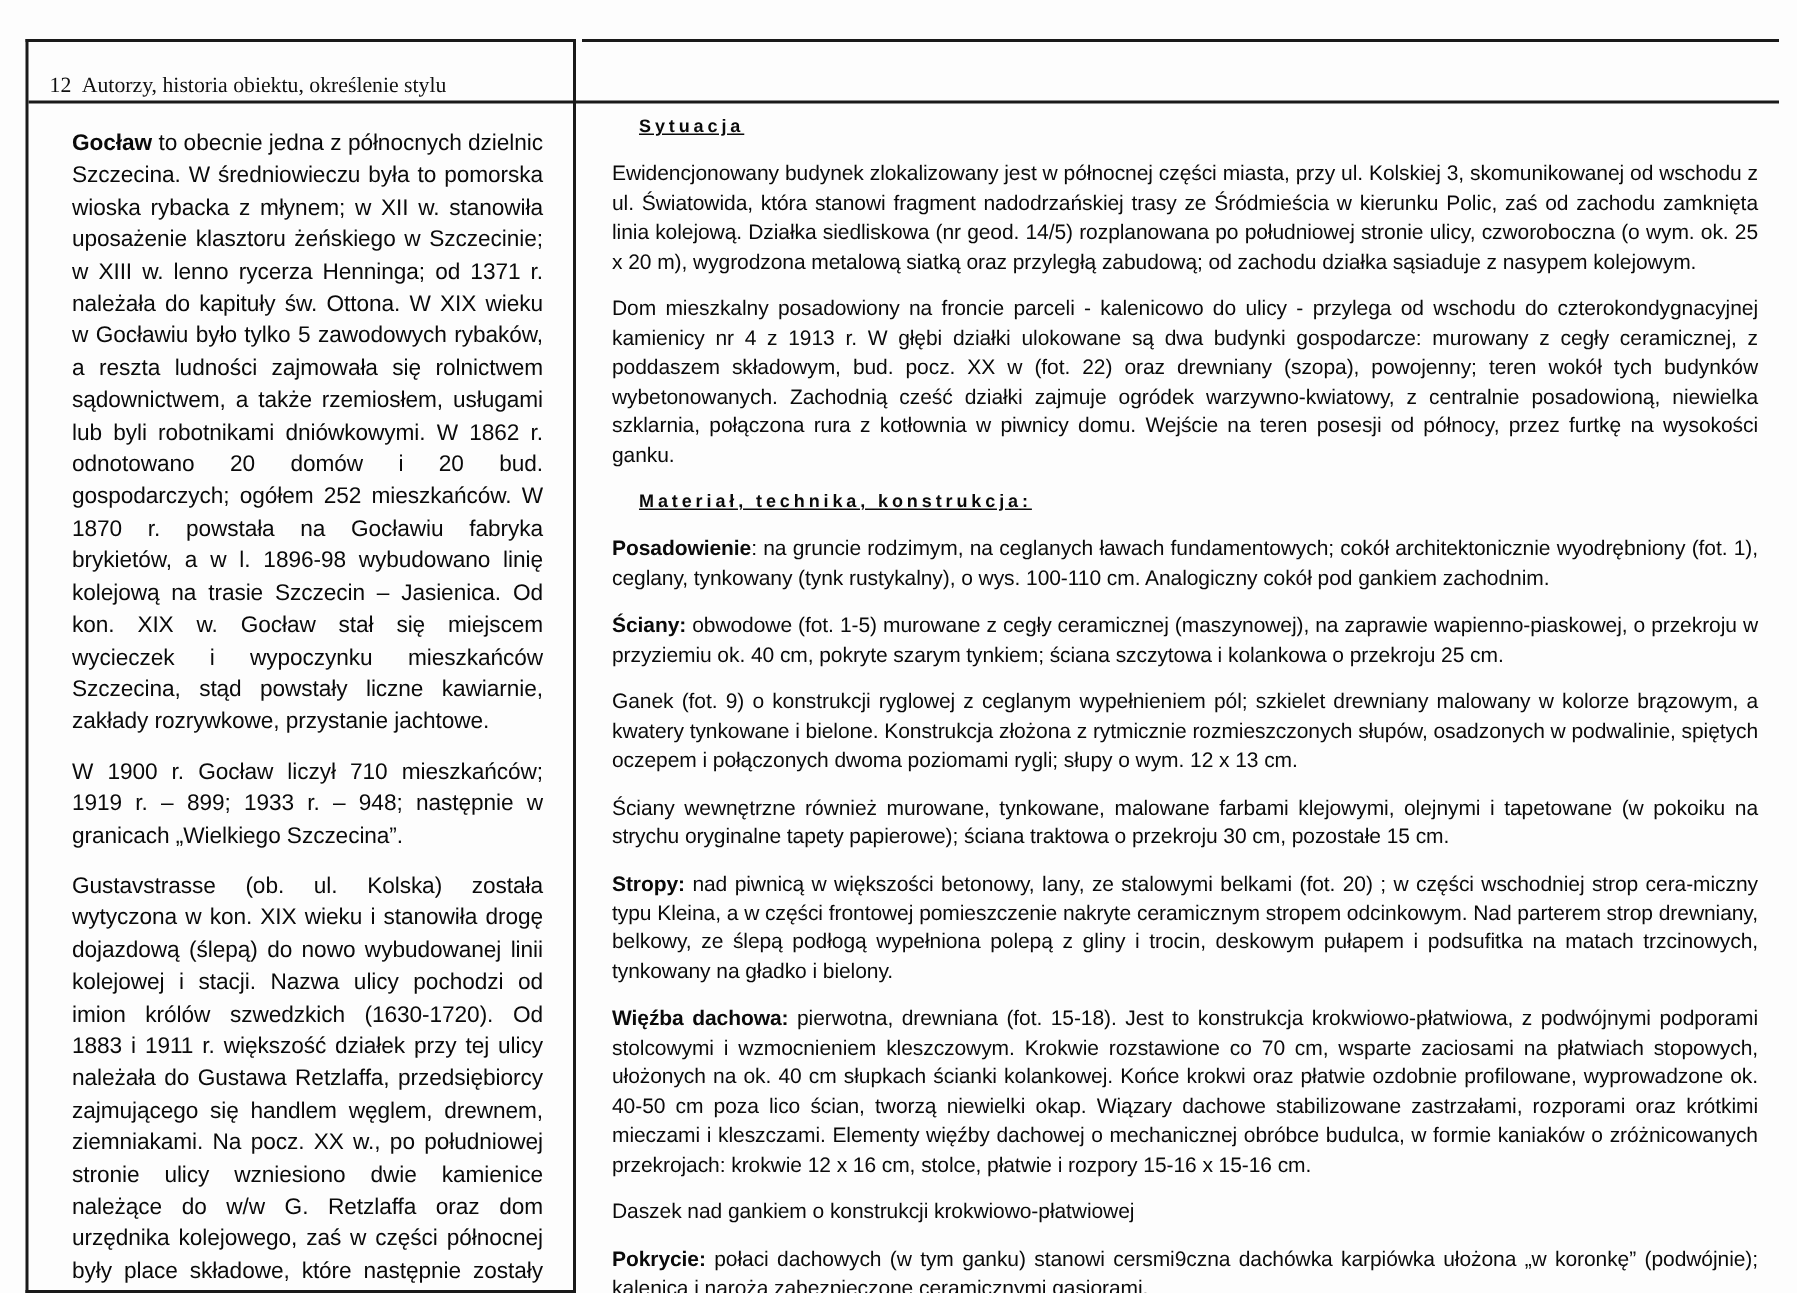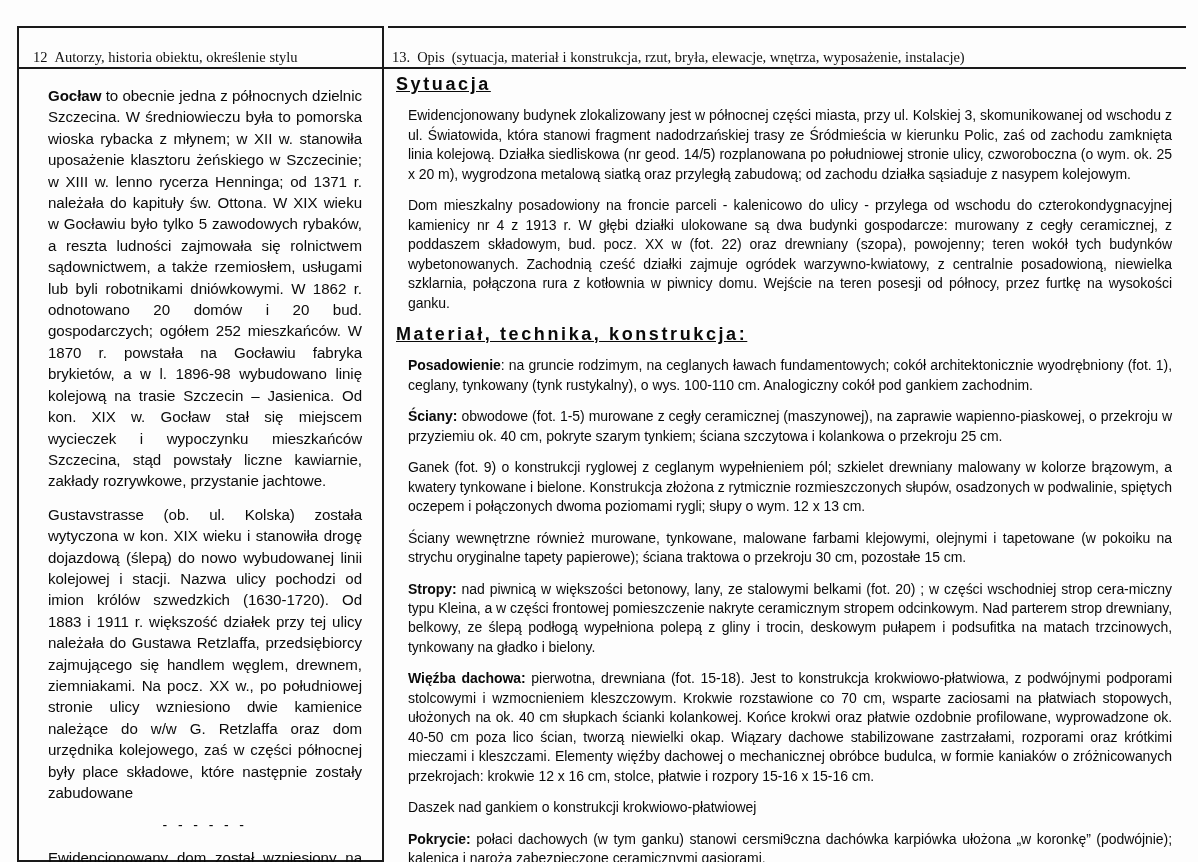--- a/index.html
+++ b/index.html
@@ -111,23 +111,24 @@
   .col p.last-line-left { text-align: left; }
 
   b, .b { font-weight: bold; }
   .bu { font-weight: bold; }
 
   
   .section-title {
     font-weight: bold;
     text-decoration: underline;
     letter-spacing: 2.6px;
-    font-size: 18px;
+    font-size: 12px;
     display: block;
     margin-top: 2px;
+    margin-left: 30px;
   }
 
   .dash-sep {
     display: block;
     text-align: center;
     letter-spacing: 3.4px;
     font-size: 14px;
     line-height: 20px;
     margin: 1px 0 1px 0;
   }
@@ -151,28 +152,26 @@
   <div class="frame-top-right"></div>
   <div class="frame-bottom-left"></div>
   <div class="divider"></div>
   <div class="hrule-left"></div>
   <div class="hrule-right"></div>
 
   <div class="col-header" id="hdr-left">
     <span class="hdr-num">12</span><span>Autorzy, historia obiektu, określenie stylu</span>
   </div>
 
-  <div class="col-header" id="hdr-right">
-    <span class="hdr-num">13.</span><span>Opis</span>&nbsp;&nbsp;<span>(sytuacja, materiał i konstrukcja, rzut, bryła, elewacje, wnętrza, wyposażenie, instalacje)</span>
-  </div>
 
   <div class="col" id="col-left">
 
     <p><b>Gocław</b><span> to obecnie jedna z północnych dzielnic Szczecina. W średniowieczu była to pomorska wioska rybacka z młynem; w XII w. stanowiła uposażenie klasztoru żeńskiego w Szczecinie; w XIII w. lenno rycerza Henninga; od 1371 r. należała do kapituły św. Ottona. W XIX wieku w Gocławiu było tylko 5 zawodowych rybaków, a reszta ludności zajmowała się rolnictwem sądownictwem, a także rzemiosłem, usługami lub byli robotnikami dniówkowymi. W 1862 r. odnotowano 20 domów i 20 bud. gospodarczych; ogółem 252 mieszkańców. W 1870 r. powstała na Gocławiu fabryka brykietów, a w l. 1896-98 wybudowano linię kolejową na trasie Szczecin – Jasienica. Od kon. XIX w. Gocław stał się miejscem wycieczek i wypoczynku mieszkańców Szczecina, stąd powstały liczne kawiarnie, zakłady rozrywkowe, przystanie jachtowe.</span></p>
 
+    <p>W 1900 r. Gocław liczył 710 mieszkańców; 1919 r. – 899; 1933 r. – 948; następnie w granicach „Wielkiego Szczecina”.</p>
 
     <p>Gustavstrasse (ob. ul. Kolska) została wytyczona w kon. XIX wieku i stanowiła drogę dojazdową (ślepą) do nowo wybudowanej linii kolejowej i stacji. Nazwa ulicy pochodzi od imion królów szwedzkich (1630-1720). Od 1883 i 1911 r. większość działek przy tej ulicy należała do Gustawa Retzlaffa, przedsiębiorcy zajmującego się handlem węglem, drewnem, ziemniakami. Na pocz. XX w., po południowej stronie ulicy wzniesiono dwie kamienice należące do w/w G. Retzlaffa oraz dom urzędnika kolejowego, zaś w części północnej były place składowe, które następnie zostały zabudowane</p>
 
     <span class="dash-sep">- - - - - -</span>
 
     <p><span>Ewidencjonowany dom został wzniesiony na </span><b>pocz. XX w.</b><span> i stanowił mieszkanie urzędnika kolejowego, przy nowo wybudowanej (1896-98) linii kolejowej oraz stacji Gotzlof/Gocław. Datowanie oparto na podstawie analizy formy architektonicznej, elementów konstrukcyjnych</span></p>
 
   </div>
 
   <div class="col" id="col-right">

